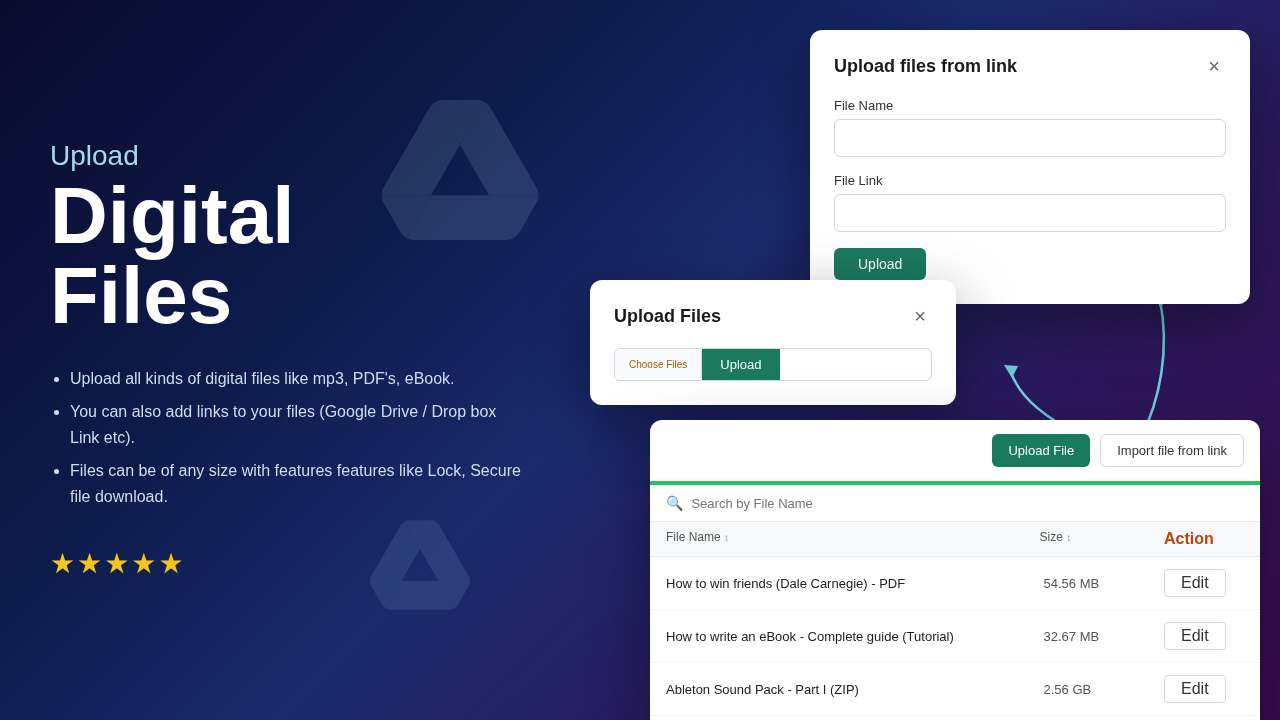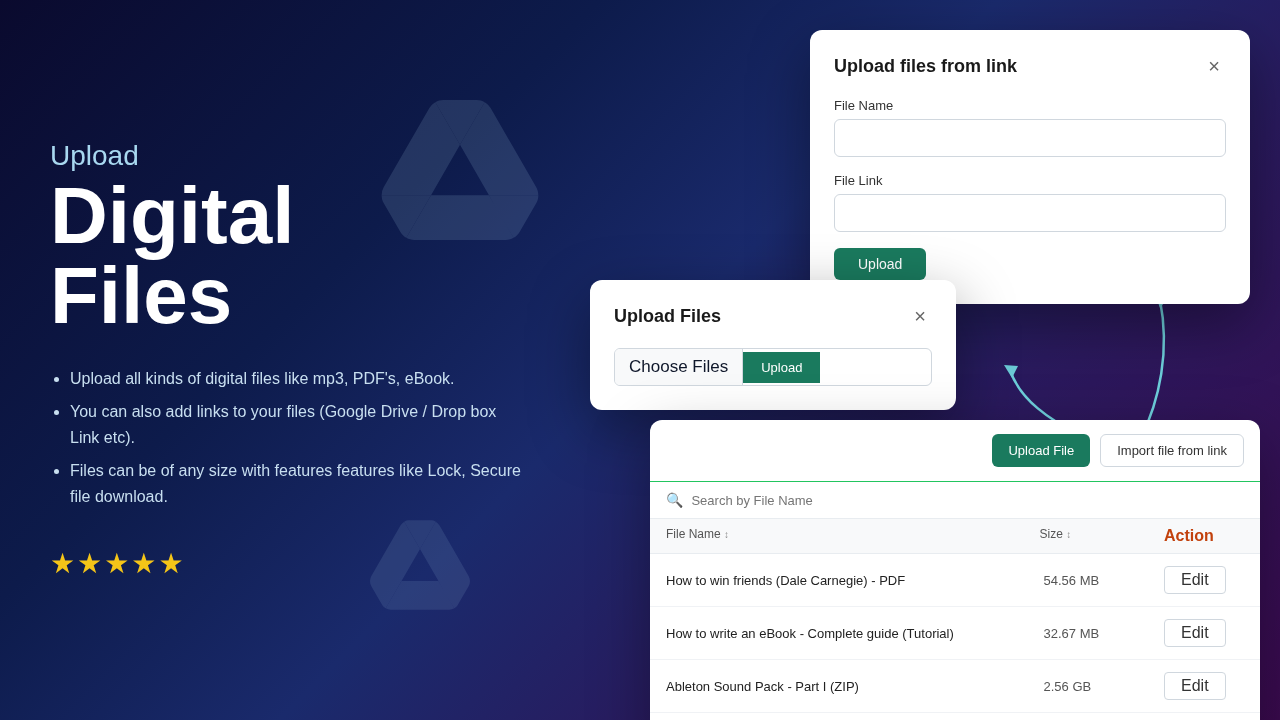--- a/index.html
+++ b/index.html
@@ -161,23 +161,23 @@
       border-radius: 6px;
       overflow: hidden;
       margin-top: 16px;
     }
 
     .choose-files-btn {
       background: #f8f9fa;
       border: none;
       border-right: 1px solid #d0d7de;
       padding: 8px 14px;
-      font-size: 17px;
-      cursor: pointer;
-      color: #0f172a;
+      font-size: 10px;
+      cursor: pointer;
+      color: #a16207;
       white-space: nowrap;
     }
 
     .file-name-display {
       flex: 1;
       padding: 8px 12px;
       font-size: 13px;
       color: #666;
     }
 
@@ -201,21 +201,21 @@
       border-radius: 12px;
       box-shadow: 0 20px 60px rgba(0,0,0,0.35);
       overflow: hidden;
     }
 
     .file-list-toolbar {
       display: flex;
       justify-content: flex-end;
       gap: 10px;
       padding: 14px 16px;
-      border-bottom: 1px solid #22c55e;
+      border-bottom: 4px solid #22c55e;
     }
 
     .btn-upload-file {
       background: #1a7a5e;
       color: #fff;
       border: none;
       border-radius: 6px;
       padding: 8px 16px;
       font-size: 13px;
       font-weight: 500;

